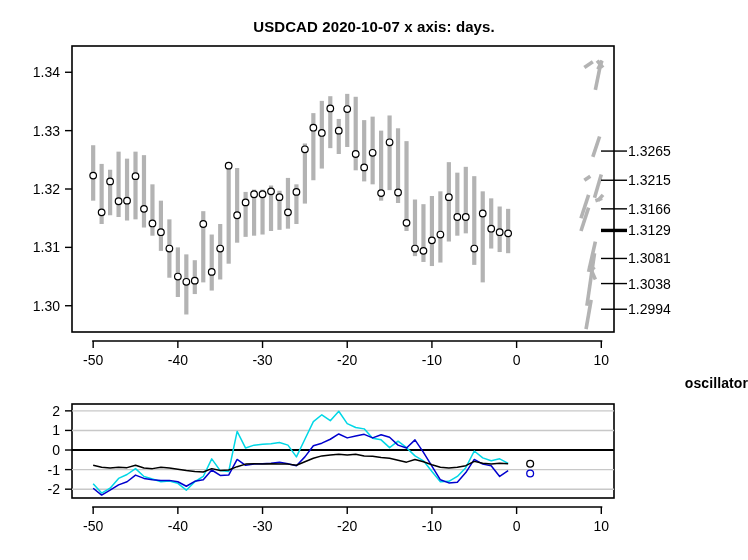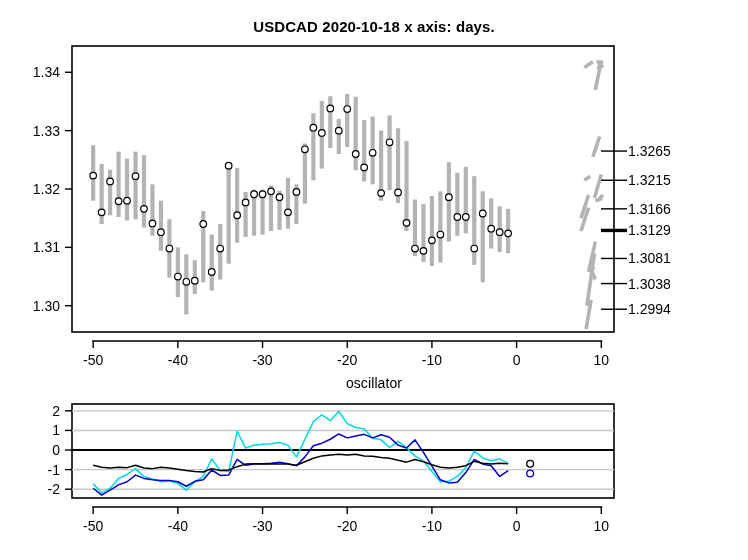--- a/index.html
+++ b/index.html
@@ -30,37 +30,38 @@
     width: 748px;
     text-align: center;
     font-weight: bold;
     font-size: 15px;
     letter-spacing: 0.1px;
     white-space: nowrap;
   }
   #price-title { top: 18px; }
   #osc-title {
     top: 375px;
-    font-weight: normal;
+    font-weight: bold;
     font-size: 14px;
+    text-align: right;
   }
   svg { display: block; }
   text {
     font-family: "Liberation Sans", sans-serif;
     fill: #000000;
   }
   .axis-label { font-size: 14px; }
   .price-label { font-size: 14px; }
 </style>
 </head>
 <body>
 
 <div id="root">
 
-  <div class="chart-title" id="price-title">USDCAD 2020-10-18 x axis: days.</div>
+  <div class="chart-title" id="price-title">USDCAD 2020-10-07 x axis: days.</div>
 
   <svg class="pane" id="price-svg" width="748" height="370" style="left:0px; top:0px;">
       <rect x="72" y="46" width="542" height="286" fill="none" stroke="#000000" stroke-width="1.6"></rect>
       <line x1="65" y1="305.7346938775513" x2="72" y2="305.7346938775513" stroke="#000" stroke-width="1.4"></line>
       <text x="60" y="310.7346938775513" text-anchor="end" class="axis-label">1.30</text>
       <line x1="65" y1="247.36734693877565" x2="72" y2="247.36734693877565" stroke="#000" stroke-width="1.4"></line>
       <text x="60" y="252.36734693877565" text-anchor="end" class="axis-label">1.31</text>
       <line x1="65" y1="189" x2="72" y2="189" stroke="#000" stroke-width="1.4"></line>
       <text x="60" y="194" text-anchor="end" class="axis-label">1.32</text>
       <line x1="65" y1="130.63265306122437" x2="72" y2="130.63265306122437" stroke="#000" stroke-width="1.4"></line>

